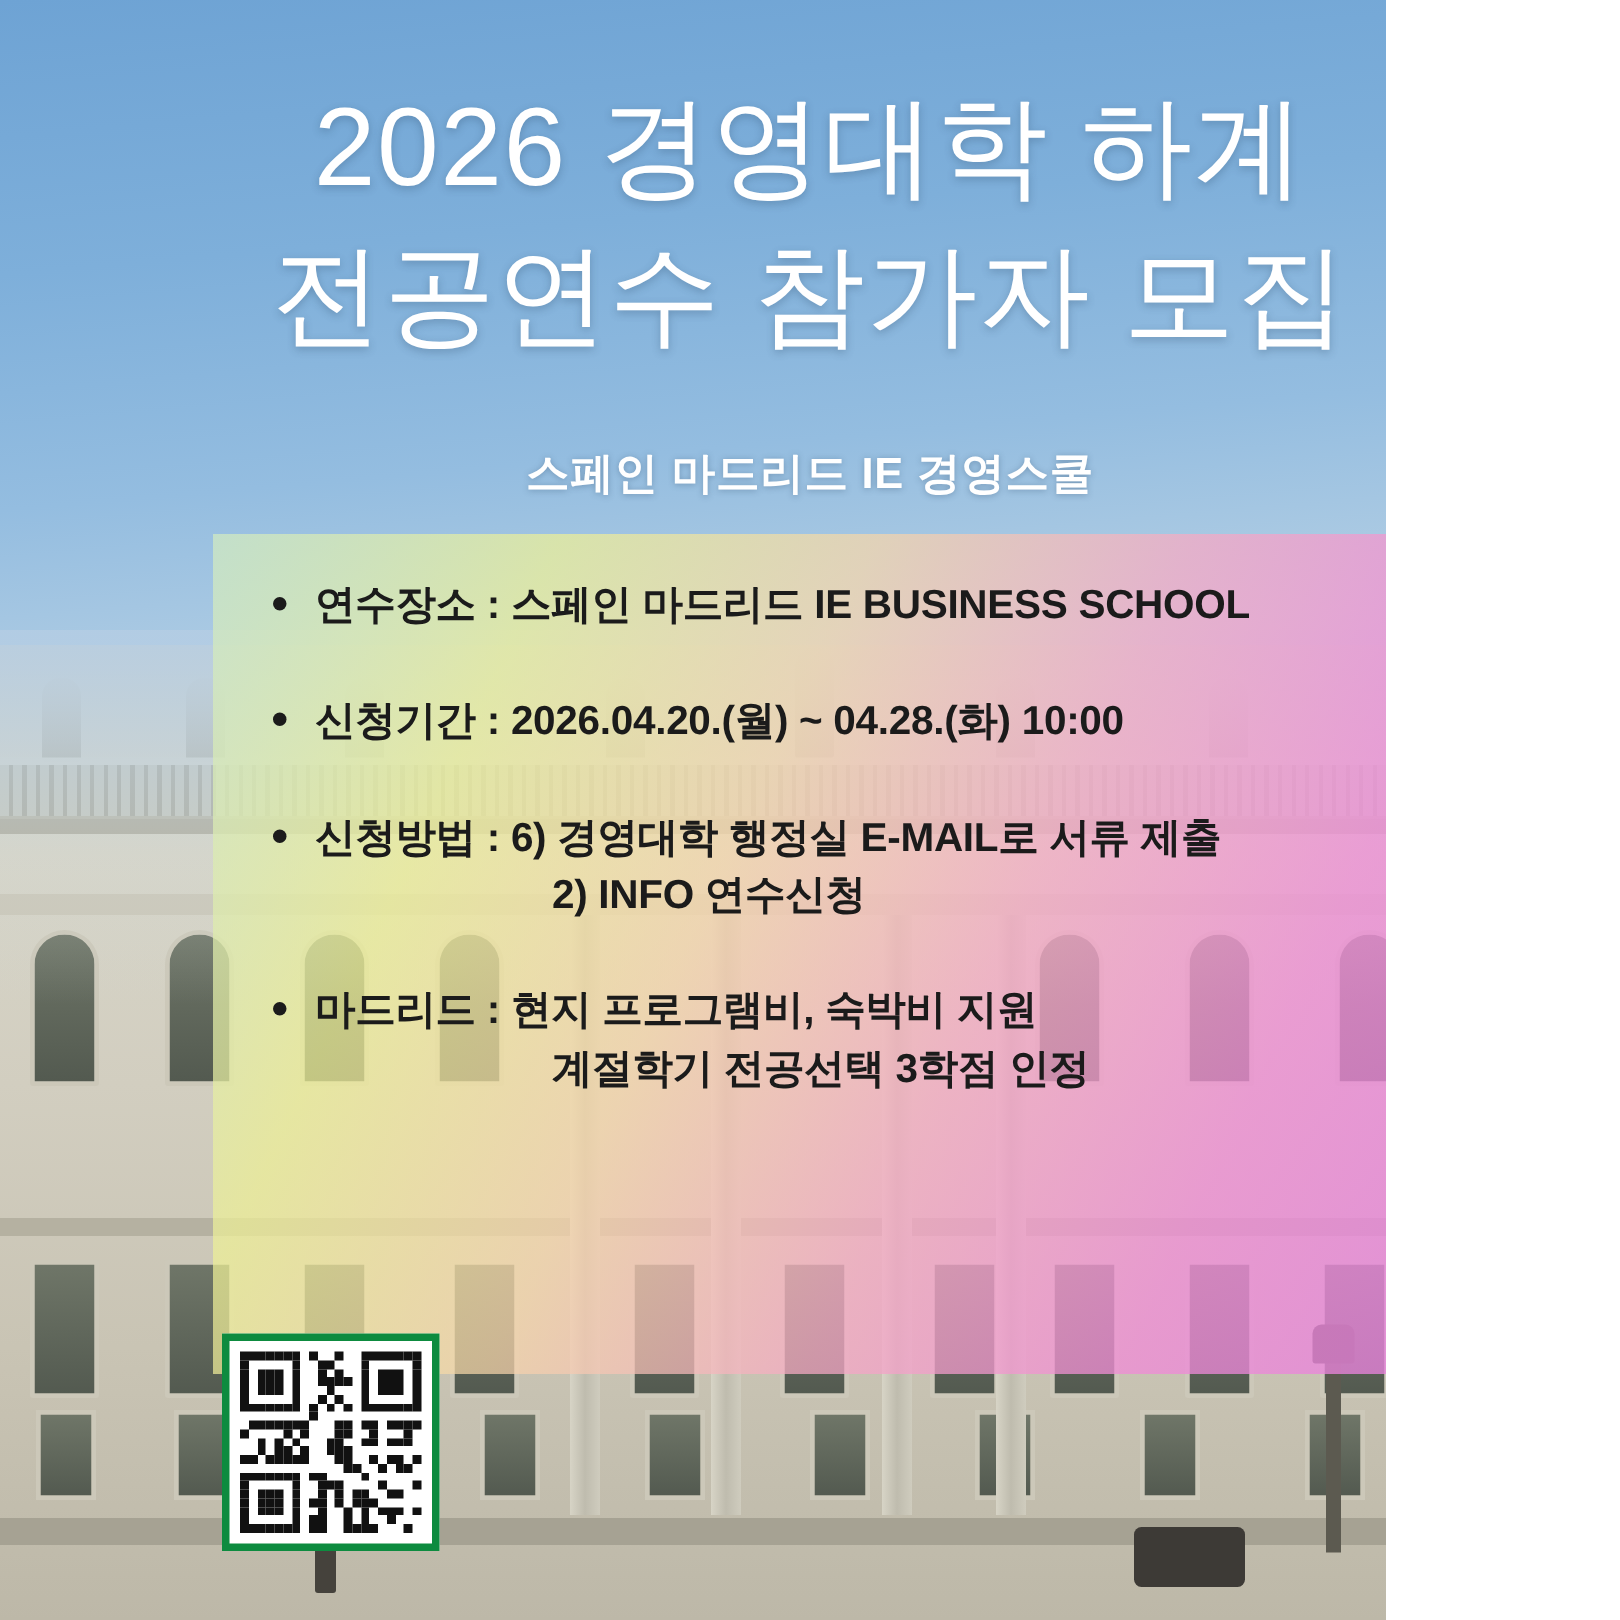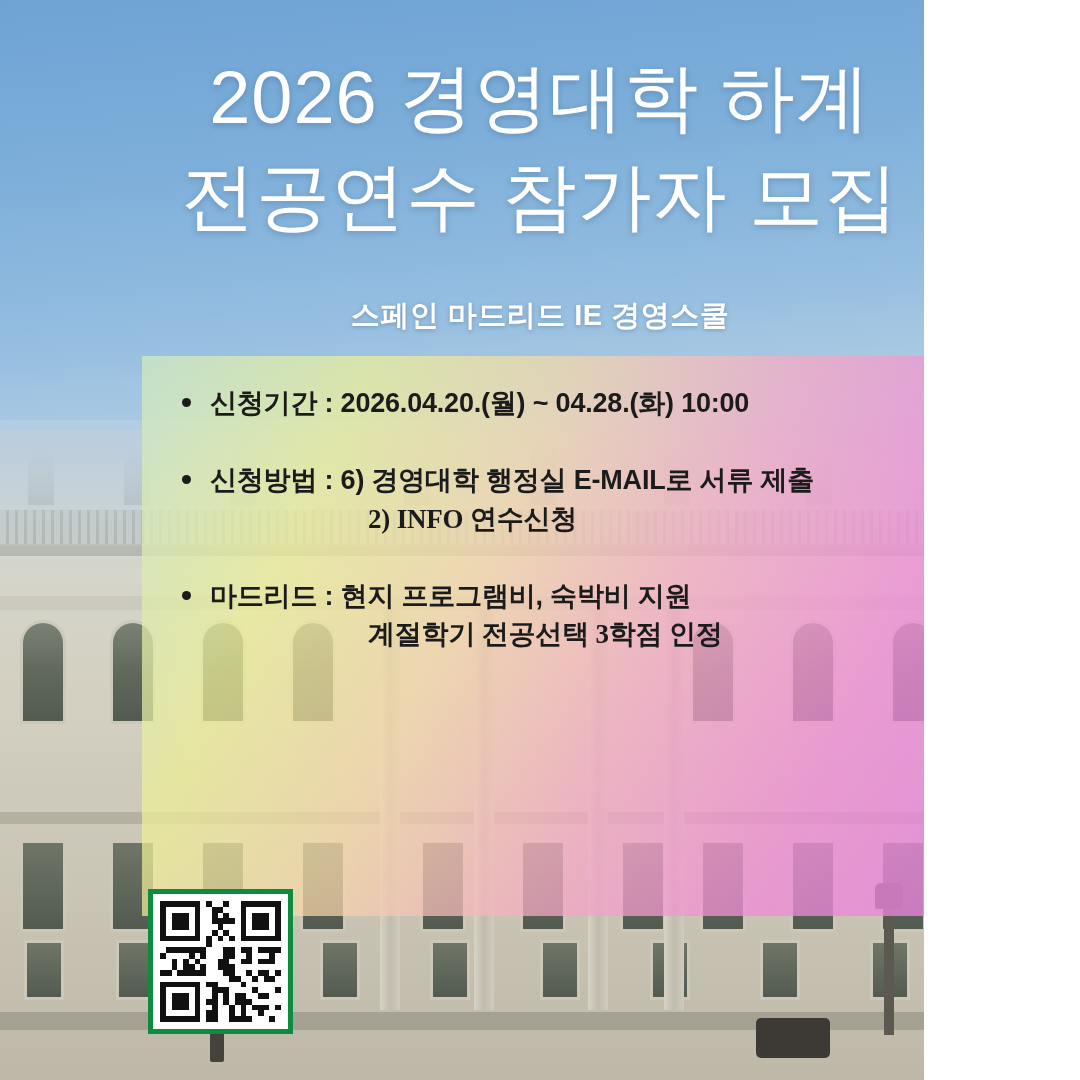--- a/index.html
+++ b/index.html
@@ -185,21 +185,20 @@
     left: 6px;
     top: 14px;
     width: 9px;
     height: 9px;
     background: #1b1b1b;
     border-radius: 50%;
   }
   .info-item .line2 {
     display: block;
     padding-left: 158px;
-    font-family: Liberation Serif, serif;
   }
   .info-item.sel { margin-bottom: 38px; }
 
   
   .qr {
     position: absolute;
     left: 148px;
     top: 889px;
     width: 145px;
     height: 145px;
@@ -287,20 +286,24 @@
   <div class="headline">
     <span>2026 경영대학 하계</span>
     <span class="l2">전공연수 참가자 모집</span>
   </div>
 
   <div class="subtitle">스페인 마드리드 IE 경영스쿨</div>
 
   <div class="panel"></div>
 
   <ul class="info-list">
+    <li class="info-item">
+      <span class="bullet"></span>
+      <span>연수장소 : 스페인 마드리드 IE BUSINESS SCHOOL</span>
+    </li>
     <li class="info-item">
       <span class="bullet"></span>
       <span>신청기간 : 2026.04.20.(월) ~ 04.28.(화) 10:00</span>
     </li>
     <li class="info-item">
       <span class="bullet"></span>
       <span>신청방법 : 6) 경영대학 행정실 E-MAIL로 서류 제출</span>
       <span class="line2">2) INFO 연수신청</span>
     </li>
     <li class="info-item">

